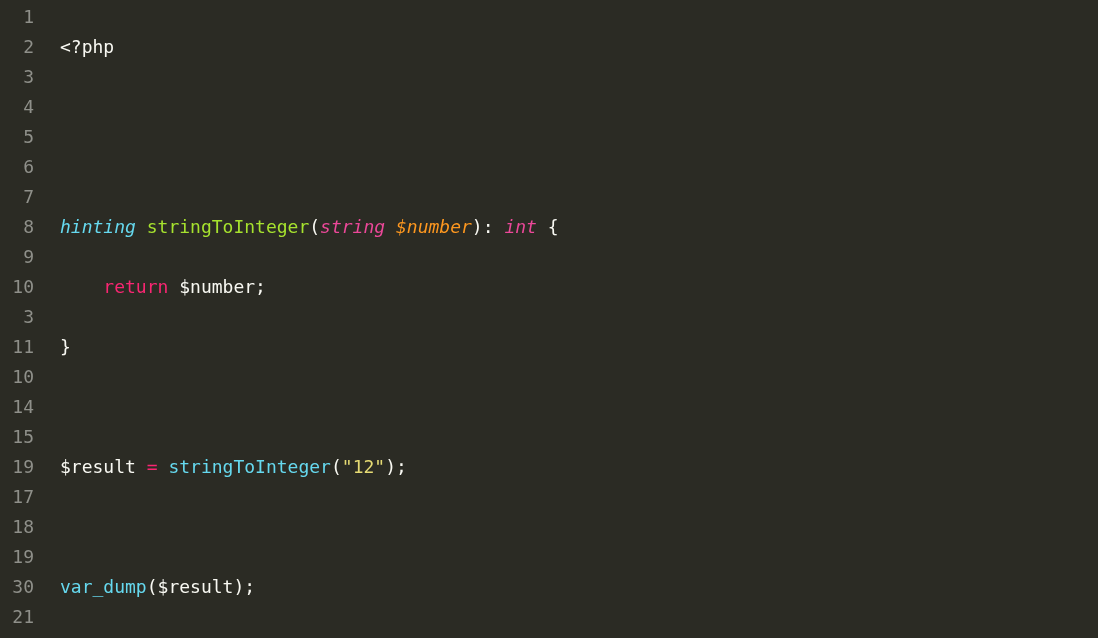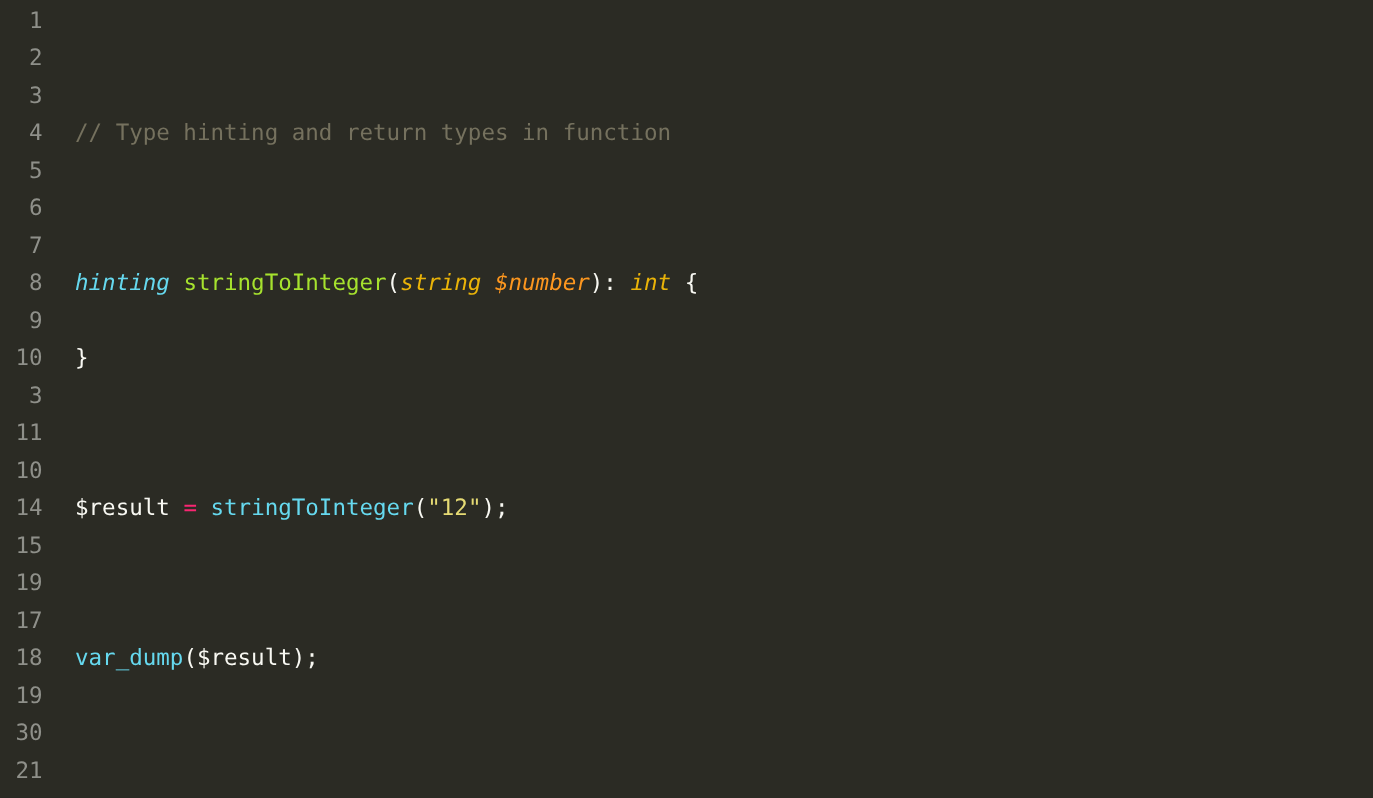--- a/index.html
+++ b/index.html
@@ -34,21 +34,21 @@
   .comment  { color: #75715e; }
   .kw-decl  { color: #66d9ef; font-style: italic; } 
   .kw-ctrl  { color: #f92672; }   
   .fn-name  { color: #a6e22e; }   
   .fn-call  { color: #66d9ef; }   
   .param    { color: #fd971f; font-style: italic; } 
   .var      { color: #f8f8f2; }   
   .op       { color: #f92672; }   
   .punct    { color: #f8f8f2; }
   .string   { color: #e6db74; }
-  .type     { color: #eab308; font-style: italic; margin-top: 48px; }
+  .type     { color: #ec4899; font-style: italic; margin-top: 48px; }
 </style>
 </head>
 <body>
 
 <div class="gutter">
   <div class="ln">1</div>
   <div class="ln">2</div>
   <div class="ln">3</div>
   <div class="ln">4</div>
   <div class="ln">5</div>
@@ -64,24 +64,25 @@
   <div class="ln">15</div>
   <div class="ln">19</div>
   <div class="ln">17</div>
   <div class="ln">18</div>
   <div class="ln">19</div>
   <div class="ln">30</div>
   <div class="ln">21</div>
 </div>
 
 <div class="code">
+<div class="line"><span class="tag">&lt;?php</span></div>
 <div class="line"></div>
-<div class="line"><span class="comment">// Type hinting and return types in function</span></div>
 <div class="line"></div>
 <div class="line"><span class="kw-decl">hinting</span> <span class="fn-name">stringToInteger</span><span class="punct">(</span><span class="type">string</span> <span class="param">$number</span><span class="punct">)</span><span class="punct">:</span> <span class="type">int</span> <span class="punct">{</span></div>
+<div class="line">    <span class="kw-ctrl">return</span> <span class="var">$number</span><span class="punct">;</span></div>
 <div class="line"><span class="punct">}</span></div>
 <div class="line"></div>
 <div class="line"><span class="var">$result</span> <span class="op">=</span> <span class="fn-call">stringToInteger</span><span class="punct">(</span><span class="string">"12"</span><span class="punct">)</span><span class="punct">;</span></div>
 <div class="line"></div>
 <div class="line"><span class="fn-call">var_dump</span><span class="punct">(</span><span class="var">$result</span><span class="punct">)</span><span class="punct">;</span></div>
 
 
 
 
 

